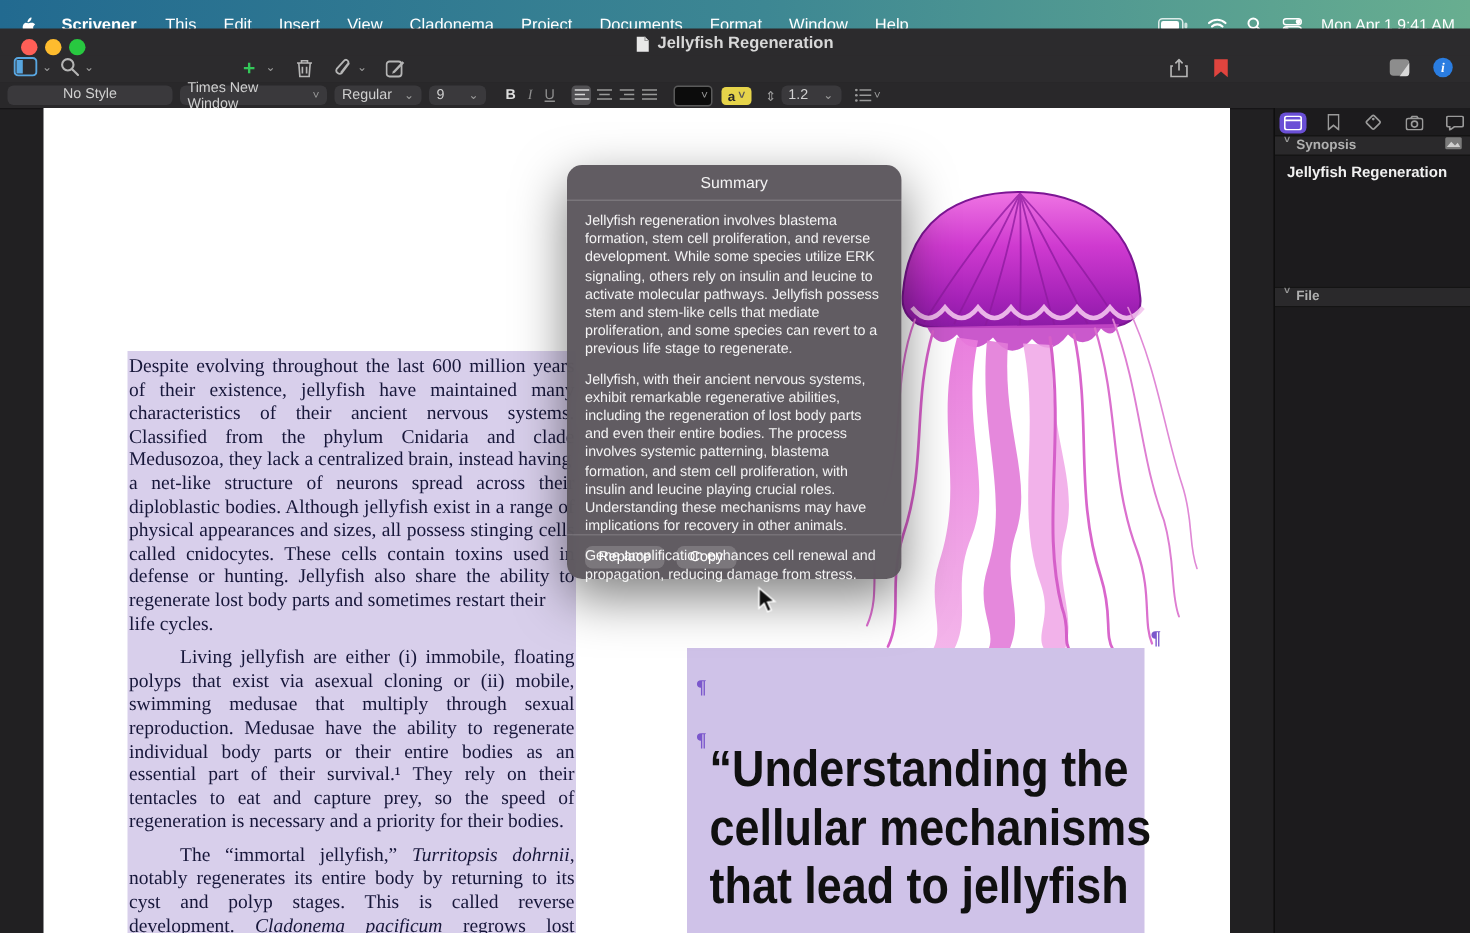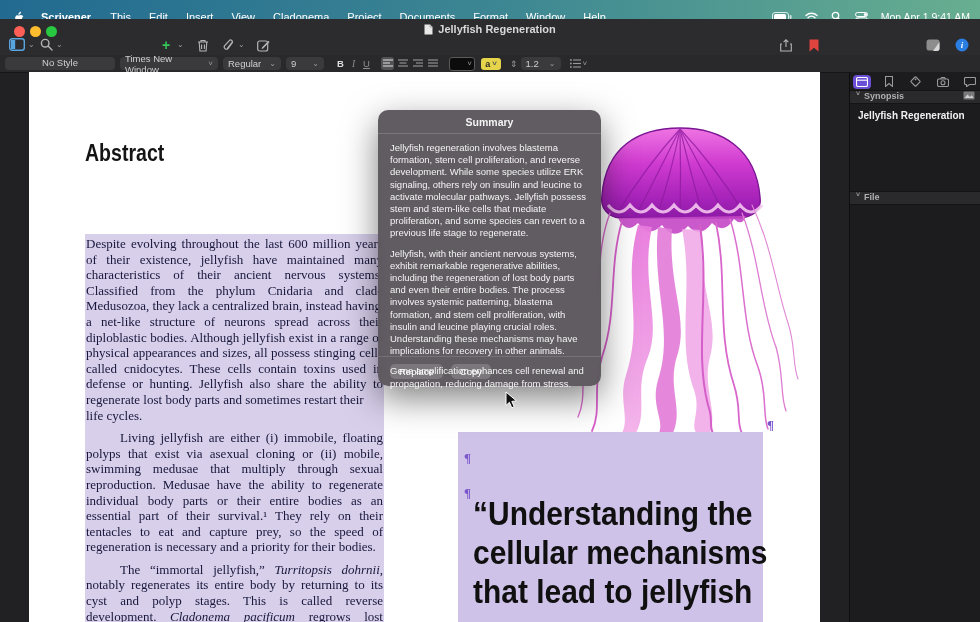--- a/index.html
+++ b/index.html
@@ -39,21 +39,21 @@
   .qline{display:block;text-align:center;transform:scaleX(.88);transform-origin:50% 50%;white-space:nowrap;font-weight:700;font-size:34px;line-height:39px;color:#101010;}
   
   .inspector{left:849px;top:72px;width:131px;height:550px;background:#1c1b1d;border-left:1px solid #0e0e0e;font-size:9.5px;color:#c9c9c9;}
   .itabs{left:0;top:0;width:131px;height:19px;display:flex;align-items:center;justify-content:center;gap:9px;}
   .itab{width:18px;height:14px;border-radius:4px;display:flex;align-items:center;justify-content:center;}
   .itab.sel{background:var(--accent_purple);}
   .ihdr{left:0;width:131px;height:14px;background:#2a292b;border-top:1px solid #141414;border-bottom:1px solid #141414;display:flex;align-items:flex-start;gap:4px;padding-left:6px;box-sizing:border-box;color:#b0b0b0;font-weight:700;font-size:9px;}
   .ihdr .chev{font-size:7px;}
   
   .popup{left:378px;top:110px;width:223px;height:276px;background:rgba(88,83,90,.95);border-radius:10px;box-shadow:0 12px 34px rgba(0,0,0,.5);color:rgba(255,255,255,.93);backdrop-filter:blur(8px);}
-  .popup .ptitle{height:23px;display:flex;align-items:center;justify-content:center;font-size:10.5px;font-weight:700;border-bottom:1px solid rgba(255,255,255,.16);}
+  .popup .ptitle{height:23px;display:flex;align-items:center;justify-content:center;font-size:10.5px;font-weight:400;border-bottom:1px solid rgba(255,255,255,.16);}
   .popup .pbody{padding:8px 12px 0 12px;font-size:9.5px;line-height:12.2px;}
   .popup .pbody p{margin:0 0 8px 0;}
   .popup .pfoot{position:absolute;left:0;bottom:0;width:100%;height:30px;border-top:1px solid rgba(255,255,255,.13);display:flex;align-items:center;gap:8px;padding-left:12px;box-sizing:border-box;}
   .pbtn{background:rgba(255,255,255,.17);border-radius:5px;font-size:9.5px;padding:2px 9px;color:#fff;}
   svg{display:block;}
 </style>
 </head>
 <body>
 
 <div class="abs menubar">
@@ -332,21 +332,20 @@
         <path d="M80 118 C64 160 74 200 58 244 C48 278 58 300 48 322" stroke="#dd6fd0" stroke-width="1.4"></path>
         <path d="M186 128 C198 185 186 235 204 290 C212 315 206 328 212 338" stroke="#d966cc" stroke-width="1.8"></path>
         <path d="M200 124 C216 175 210 225 228 272 C238 300 232 320 238 334" stroke="#db70ce" stroke-width="1.5"></path>
         <path d="M212 118 C230 165 230 210 246 252 C254 280 250 300 256 316" stroke="#de7ed2" stroke-width="1.3"></path>
         <path d="M222 110 C242 152 246 192 258 228 C266 252 262 268 268 284" stroke="#e089d6" stroke-width="1.1"></path>
         <path d="M170 130 C180 200 164 255 178 310 C184 326 178 332 184 340" stroke="#d55fc9" stroke-width="2"></path>
       </g>
     </svg>
   </div>
 
-  <div class="abs h1" style="left:56px;top:68px;"><span class="cond">Abstract</span></div>
 
   <div class="abs textblock">
     <div class="para">
       <span>Despite evolving throughout the last 600 million years of their existence, jellyfish have maintained many characteristics of their ancient nervous systems. Classified from the phylum Cnidaria and clade Medusozoa, they lack a centralized brain, instead having</span><br>
       <span>a net-like structure of neurons spread across their diploblastic bodies. Although jellyfish exist in a range of physical appearances and sizes, all possess stinging cells called cnidocytes. These cells contain toxins used in defense or hunting. Jellyfish also share the ability to regenerate lost body parts and sometimes restart their</span><br>
       <span>life cycles.</span>
     </div>
     <div class="para indent">Living jellyfish are either (i) immobile, floating polyps that exist via asexual cloning or (ii) mobile, swimming medusae that multiply through sexual reproduction. Medusae have the ability to regenerate individual body parts or their entire bodies as an essential part of their survival.¹ They rely on their tentacles to eat and capture prey, so the speed of regeneration is necessary and a priority for their bodies.</div>
     <div class="para indent"><span>The “immortal jellyfish,” </span><i>Turritopsis dohrnii</i><span>, notably regenerates its entire body by returning to its cyst and polyp stages. This is called reverse development. </span><i>Cladonema pacificum</i><span> regrows lost tentacles. </span></div>
   </div>

